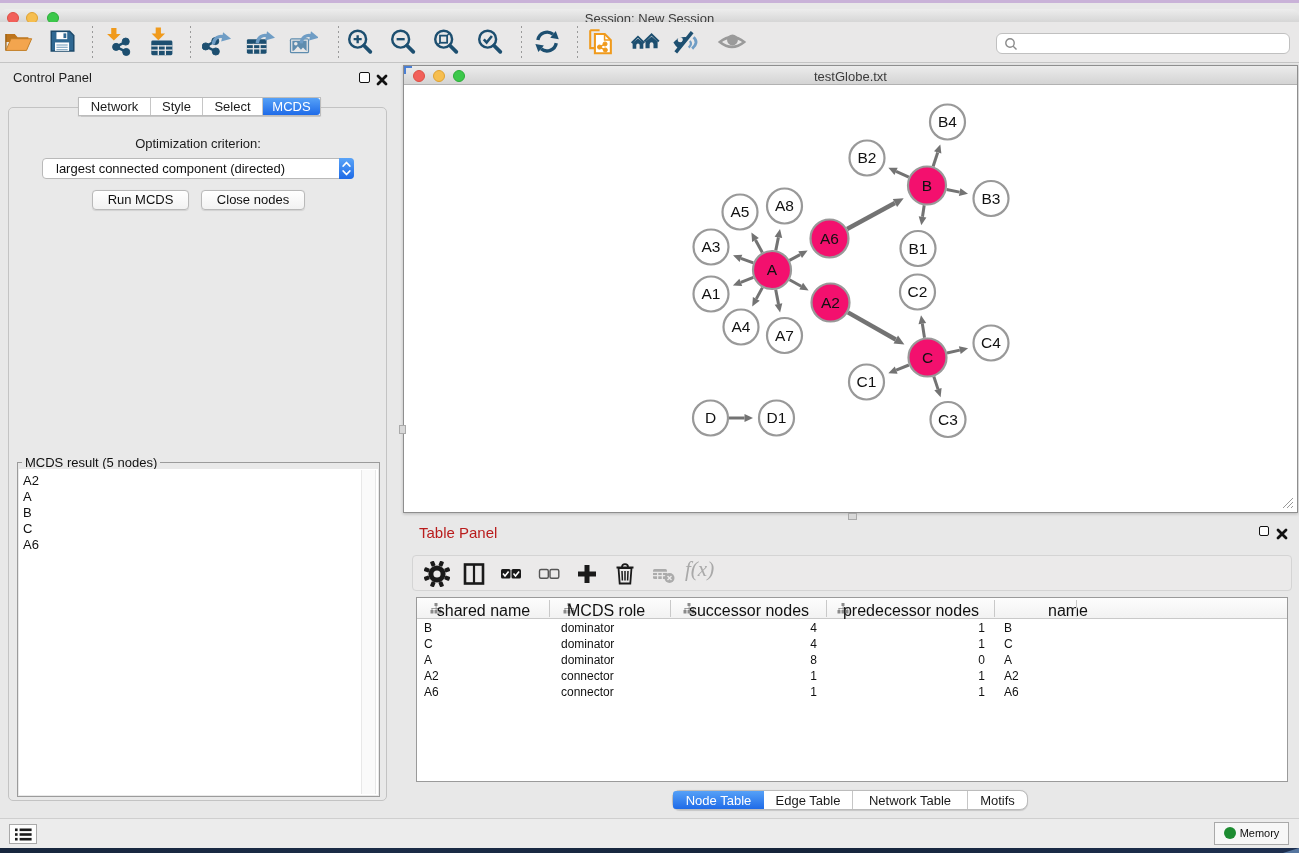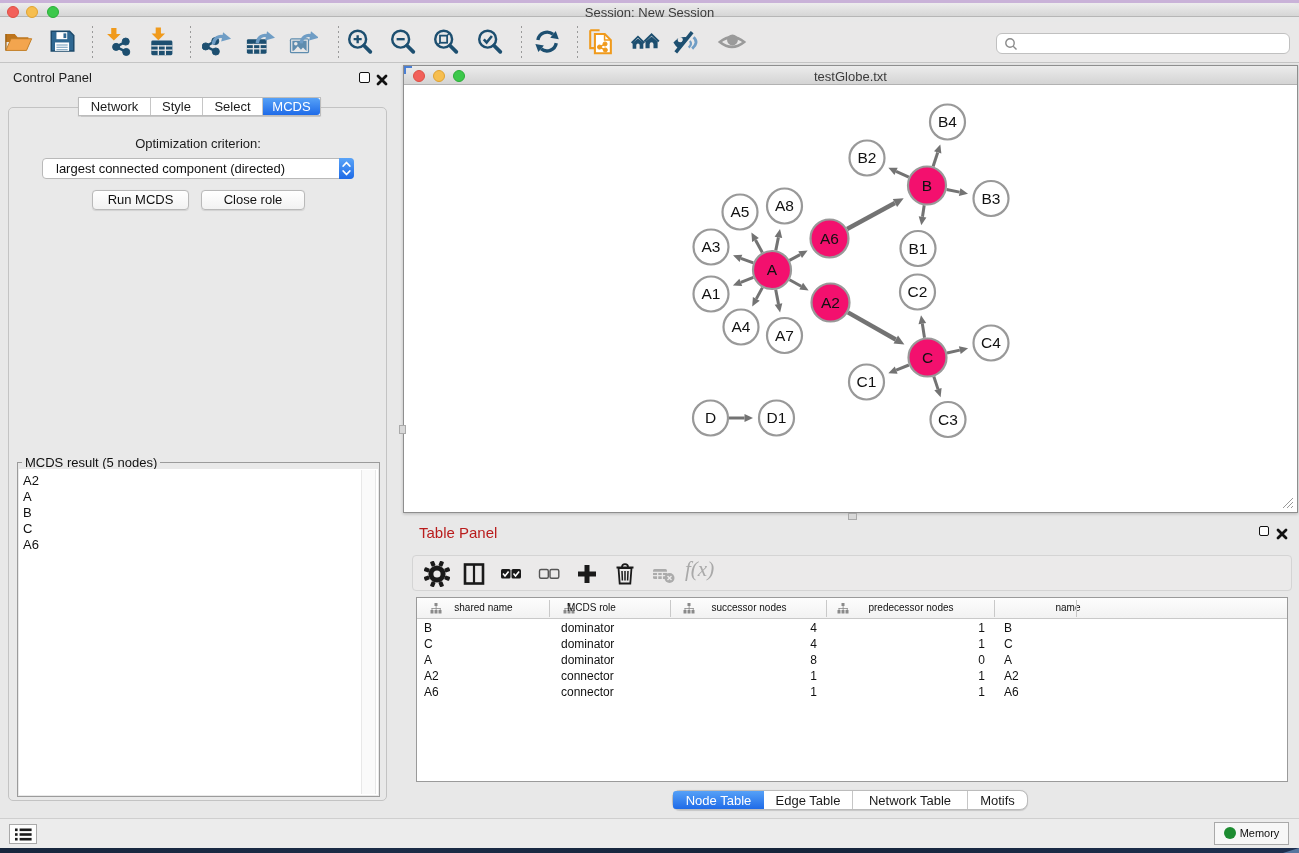--- a/index.html
+++ b/index.html
@@ -3,21 +3,21 @@
 <style>
 *{margin:0;padding:0;box-sizing:border-box}
 html,body{width:1299px;height:853px;overflow:hidden}
 body{font-family:"Liberation Sans",sans-serif;background:#e8e8e8;position:relative}
 .abs{position:absolute}
 
 #wp-top{left:0;top:0;width:1299px;height:3px;background:#c9b2d8;z-index:9}
 #wp-bot{left:0;top:848px;width:1299px;height:5px;background:linear-gradient(90deg,#17263d,#1b2c47 30%,#15243a 60%,#1e3050)}
 
 #win{left:0;top:0;width:1299px;height:848px;background:#e8e8e8;border-radius:7px 7px 0 0;overflow:hidden}
-#titlebar{left:0;top:3px;width:1299px;height:14px;background:linear-gradient(#ededed,#d6d6d6);border-bottom:1px solid #b6b6b6;border-radius:7px 7px 0 0}
+#titlebar{left:0;top:9px;width:1299px;height:14px;background:linear-gradient(#ededed,#d6d6d6);border-bottom:1px solid #b6b6b6;border-radius:7px 7px 0 0}
 .tl{position:absolute;width:12px;height:12px;border-radius:50%;top:2.5px}
 #title-text{width:100%;text-align:center;top:2px;font-size:13px;color:#3c3c3c}
 
 #toolbar{left:0;top:22px;width:1299px;height:41px;background:#e9e8e8;border-bottom:1px solid #c4c4c4}
 .tbi{position:absolute;top:6px;width:30px;height:30px}
 .tsep{position:absolute;top:4px;width:1px;height:34px;background-image:linear-gradient(#9a9a9a 40%,rgba(0,0,0,0) 0%);background-size:1px 5px}
 #searchbox{left:996px;top:11px;width:294px;height:21px;background:#fff;border:1px solid #c0c0c0;border-radius:6px}
 
 #cp-title{left:13px;top:70px;font-size:13px;color:#1d1d1d}
 #cp-float{left:359px;top:72px;width:11px;height:11px;border:1.5px solid #111;border-radius:2px;background:#fdfdfd}
@@ -39,21 +39,21 @@
 #net-title{width:100%;text-align:center;top:3px;font-size:13px;color:#3c3c3c}
 #net-canvas{left:0;top:20px;width:893px;height:426px;background:#fff}
 
 #tp-title{left:419px;top:524px;font-size:15px;color:#b91c1c}
 #tp-float{left:1259px;top:526px;width:10px;height:10px;border:1.5px solid #111;border-radius:2px;background:#fdfdfd}
 #tp-toolbar{left:412px;top:555px;width:880px;height:36px;background:#ebeaea;border:1px solid #d4d4d4;border-radius:4px}
 .tpi{position:absolute;top:5px;width:26px;height:26px}
 #table{left:416px;top:597px;width:872px;height:185px;background:#fff;border:1px solid #9a9a9a}
 #thead{left:0;top:0;width:870px;height:21px;background:linear-gradient(#fdfdfd,#f2f2f2);border-bottom:1px solid #c9c9c9}
 .thsep{position:absolute;top:2px;width:1px;height:17px;background:#c9c9c9}
-.th{position:absolute;top:4px;font-size:10px;color:#111}
+.th{position:absolute;top:4px;font-size:16px;color:#111}
 .treeic{position:absolute;top:5px}
 .cell{position:absolute;font-size:12px;color:#111;height:16px;line-height:16px}
 
 #btabs{left:672px;top:790px;height:20px;background:#fff;border:1px solid #bcbcbc;border-radius:8px;display:flex;box-shadow:0 .5px 1px rgba(0,0,0,.15)}
 .btab{font-size:13px;color:#1b1b1b;line-height:19px;text-align:center;border-right:1px solid #c6c6c6;padding:0 14px}
 #btab-node{background:linear-gradient(#56a1f7,#1f6be8);color:#fff;border:none;border-radius:3px 0 0 3px}
 
 #statusbar{left:0;top:818px;width:1299px;height:30px;background:#ececec;border-top:1px solid #cfcfcf}
 #listbtn{left:9px;top:824px;width:28px;height:20px;background:#fdfdfd;border:1px solid #a9a9a9}
 #membtn{left:1214px;top:822px;width:75px;height:23px;background:#f7f7f7;border:1px solid #a9a9a9;font-size:11px;color:#111;line-height:21px;text-align:center}
@@ -218,21 +218,21 @@
     <div class="cptab" style="width:60px">Select</div>
     <div class="cptab" id="cptab-mcds" style="width:57px">MCDS</div>
   </div>
   <div class="abs" id="opt-label">Optimization criterion:</div>
   <div class="abs" id="combo">largest connected component (directed)</div>
   <div class="abs" id="combo-btn"><svg width="15" height="21" viewBox="0 0 15 21">
         <path d="M4.2 8 L7.5 4.5 L10.8 8" fill="none" stroke="#fff" stroke-width="1.8" stroke-linecap="round" stroke-linejoin="round"></path>
         <path d="M4.2 13 L7.5 16.5 L10.8 13" fill="none" stroke="#fff" stroke-width="1.8" stroke-linecap="round" stroke-linejoin="round"></path>
       </svg></div>
   <div class="btn" style="left:92px;top:190px;width:97px">Run MCDS</div>
-  <div class="btn" style="left:201px;top:190px;width:104px">Close role</div>
+  <div class="btn" style="left:201px;top:190px;width:104px">Close nodes</div>
   <div class="abs" id="mcds-group"></div>
   <div class="abs" id="mcds-label">MCDS result (5 nodes)</div>
   <div class="abs" id="mcds-list">A2<br>A<br>B<br>C<br>A6</div>
   <div class="abs" id="mcds-scroll"></div>
 
   <div class="abs" id="netwin">
     <div class="abs" id="net-titlebar">
       <div class="tl" style="left:9px;top:4px;background:#f2605a;border:1px solid #dd4f44"></div>
       <div class="tl" style="left:29px;top:4px;background:#f6be4f;border:1px solid #dfa231"></div>
       <div class="tl" style="left:49px;top:4px;background:#3cc84b;border:1px solid #2aad38"></div>

